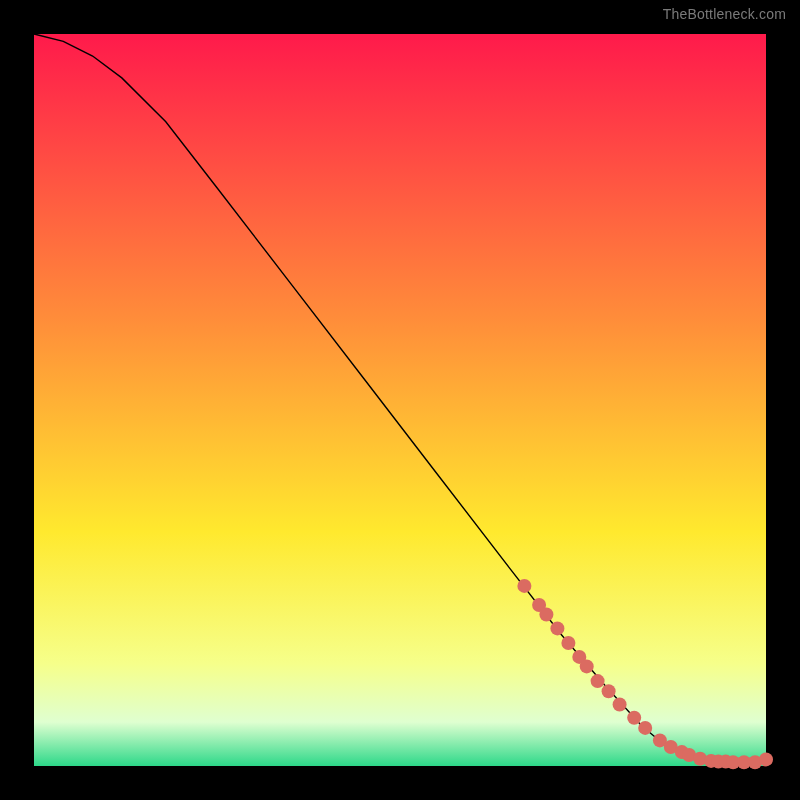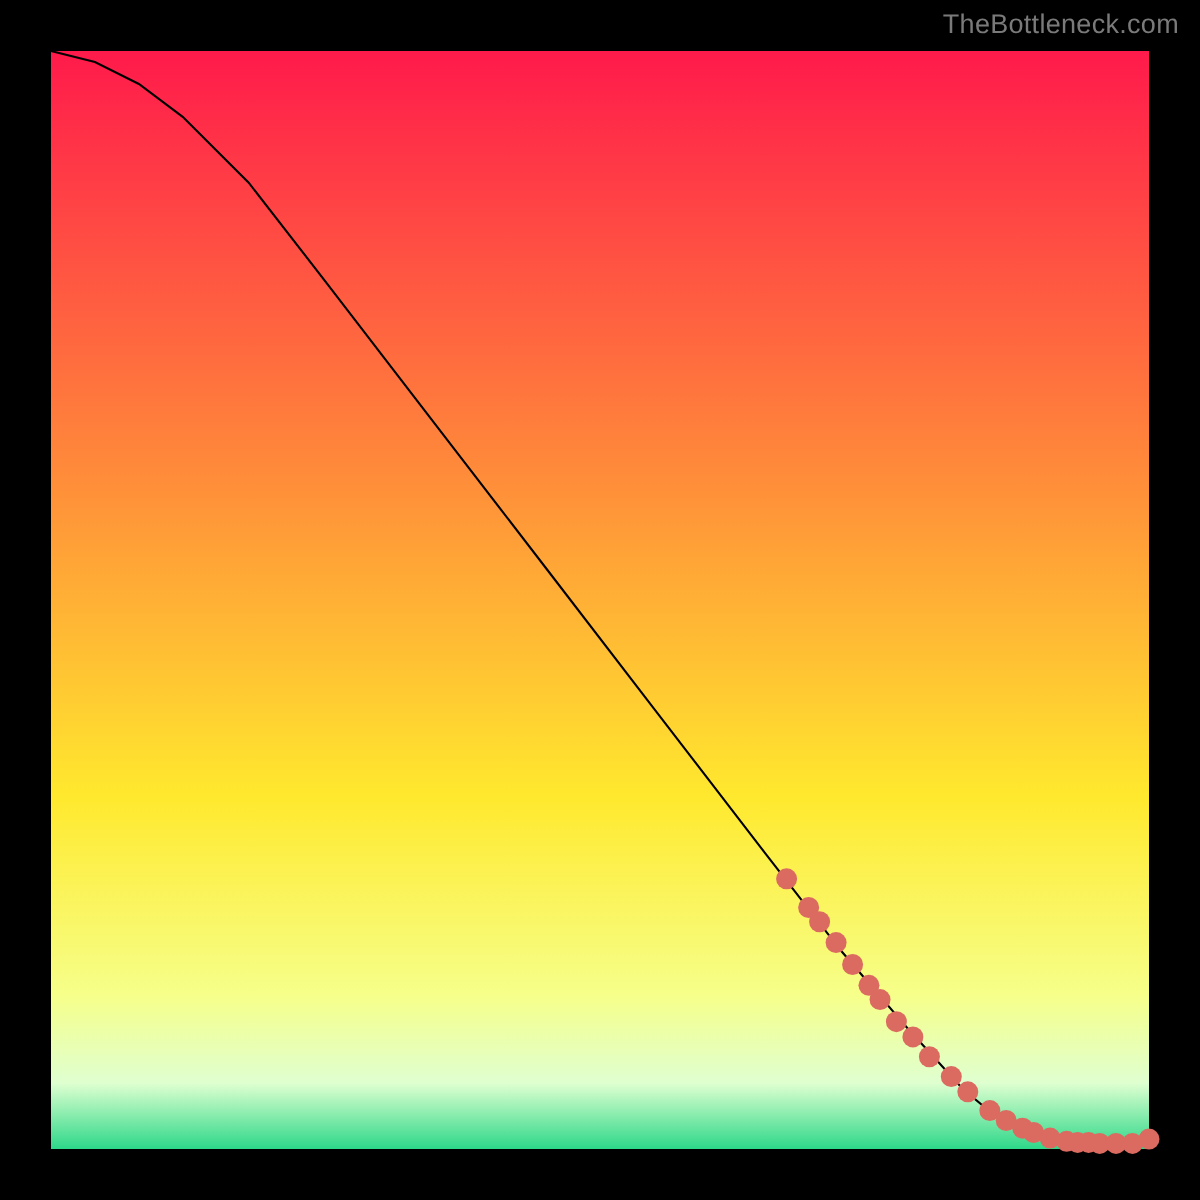--- a/index.html
+++ b/index.html
@@ -15,21 +15,21 @@
     position: relative;
     width: 800px;
     height: 800px;
     background: #000;
   }
   .attribution {
     position: absolute;
     top: 6px;
     right: 14px;
     color: #7a7a7a;
-    font-size: 18px;
+    font-size: 14px;
     font-weight: 500;
     letter-spacing: 0.2px;
   }
   .plot {
     position: absolute;
     left: 34px;
     top: 34px;
     width: 732px;
     height: 732px;
     

